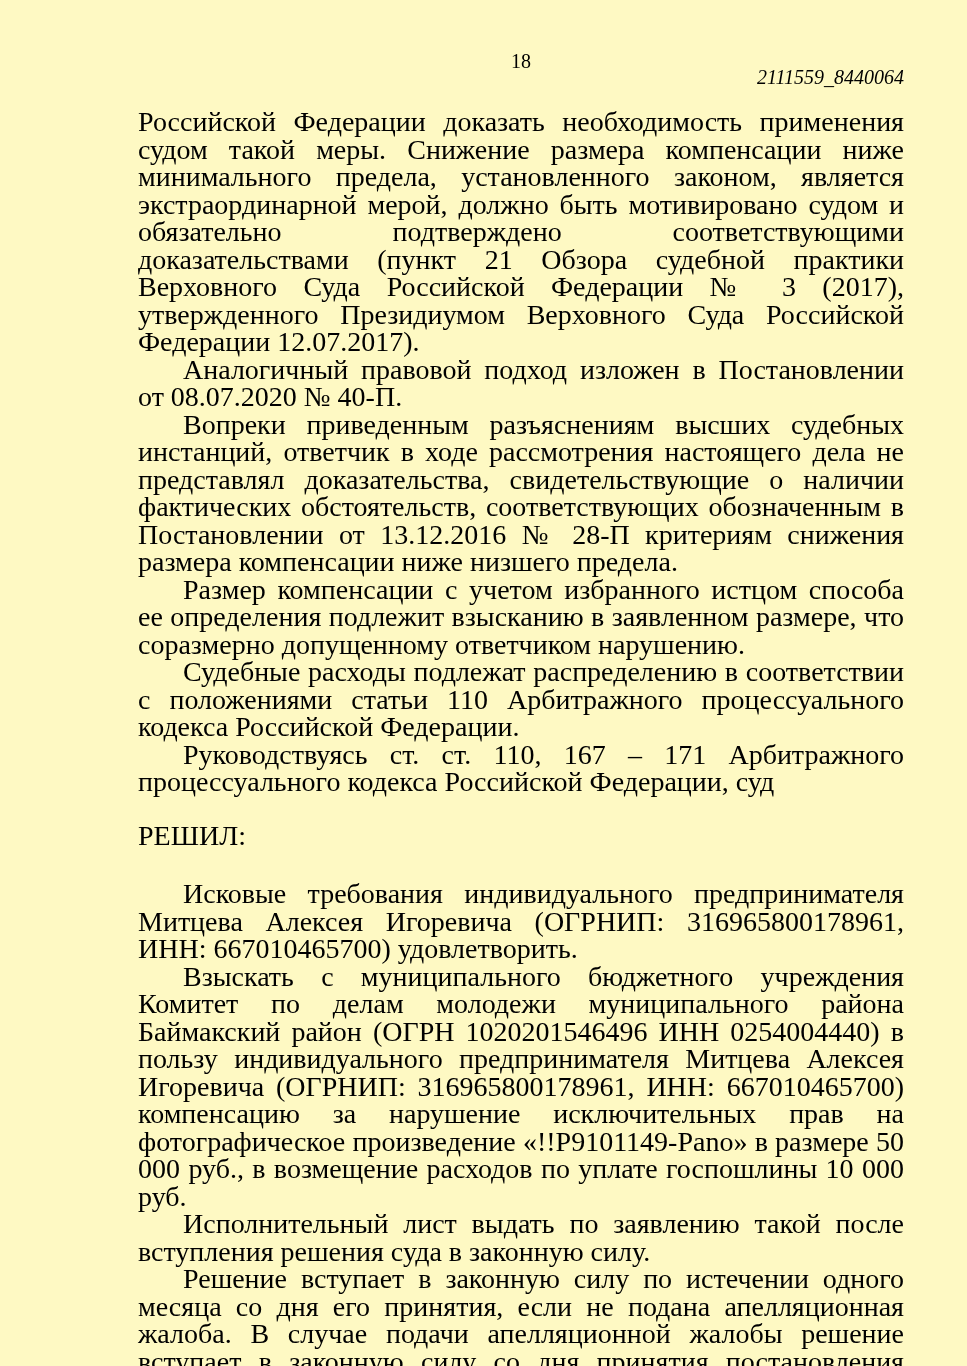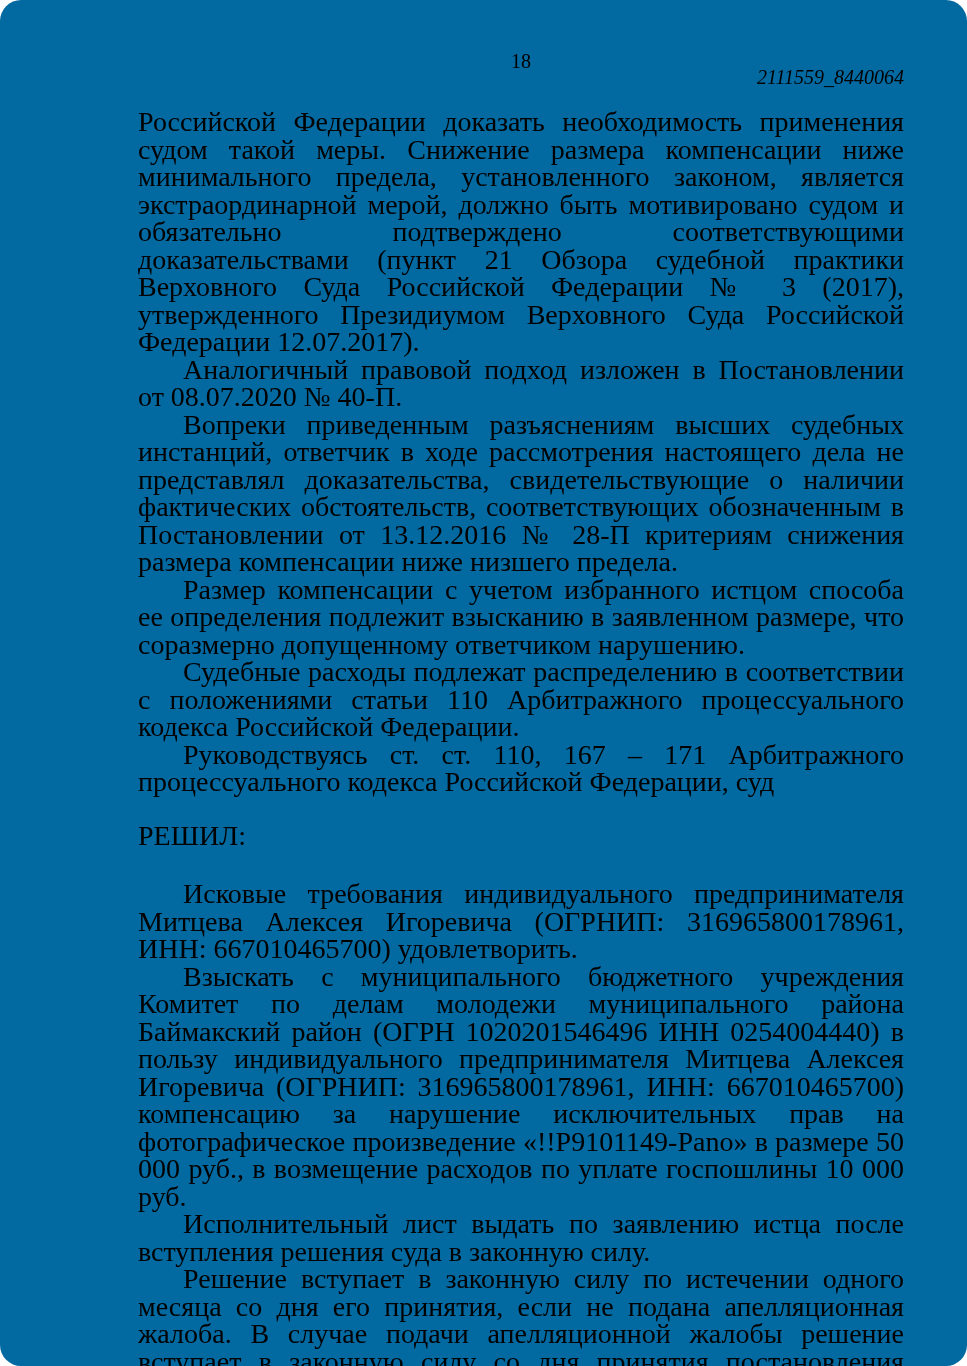--- a/index.html
+++ b/index.html
@@ -51,36 +51,36 @@
   }
   .resolution-heading {
     text-align: left;
     text-indent: 0 !important;
     margin: 26px 0 31px 0 !important;
   }
 </style>
 </head>
 <body>
 
-<div class="page" style="background: #0369a1; color: rgb(0, 0, 0); border-radius: 21px;">
+<div class="page" style="background: #fef9c3; color: rgb(0, 0, 0);">
 
   <div class="page-header">
     <span class="page-num">18</span>
     <span class="doc-id">2111559_8440064</span>
   </div>
 
   <div class="doc-body">
     <p class="no-indent">Российской Федерации доказать необходимость применения судом такой меры. Снижение размера компенсации ниже минимального предела, установленного законом, является экстраординарной мерой, должно быть мотивировано судом и обязательно подтверждено соответствующими доказательствами (пункт 21 Обзора судебной практики Верховного Суда Российской Федерации № 3 (2017), утвержденного Президиумом Верховного Суда Российской Федерации 12.07.2017).</p>
     <p>Аналогичный правовой подход изложен в Постановлении от 08.07.2020 № 40-П.</p>
     <p>Вопреки приведенным разъяснениям высших судебных инстанций, ответчик в ходе рассмотрения настоящего дела не представлял доказательства, свидетельствующие о наличии фактических обстоятельств, соответствующих обозначенным в Постановлении от 13.12.2016 № 28-П критериям снижения размера компенсации ниже низшего предела.</p>
     <p>Размер компенсации с учетом избранного истцом способа ее определения подлежит взысканию в заявленном размере, что соразмерно допущенному ответчиком нарушению.</p>
     <p>Судебные расходы подлежат распределению в соответствии с положениями статьи 110 Арбитражного процессуального кодекса Российской Федерации.</p>
     <p>Руководствуясь ст. ст. 110, 167 – 171 Арбитражного процессуального кодекса Российской Федерации, суд</p>
 
     <p class="resolution-heading">РЕШИЛ:</p>
 
     <p>Исковые требования индивидуального предпринимателя Митцева Алексея Игоревича (ОГРНИП: 316965800178961, ИНН: 667010465700) удовлетворить.</p>
     <p>Взыскать с муниципального бюджетного учреждения Комитет по делам молодежи муниципального района Баймакский район (ОГРН 1020201546496 ИНН 0254004440) в пользу индивидуального предпринимателя Митцева Алексея Игоревича (ОГРНИП: 316965800178961, ИНН: 667010465700) компенсацию за нарушение исключительных прав на фотографическое произведение «!!P9101149-Pano» в размере 50 000 руб., в возмещение расходов по уплате госпошлины 10 000 руб.</p>
-    <p>Исполнительный лист выдать по заявлению истца после вступления решения суда в законную силу.</p>
+    <p>Исполнительный лист выдать по заявлению такой после вступления решения суда в законную силу.</p>
     <p>Решение вступает в законную силу по истечении одного месяца со дня его принятия, если не подана апелляционная жалоба. В случае подачи апелляционной жалобы решение вступает в законную силу со дня принятия постановления арбитражного суда апелляционной инстанции.</p>
   </div>
 
 </div>
 
 </body></html>

